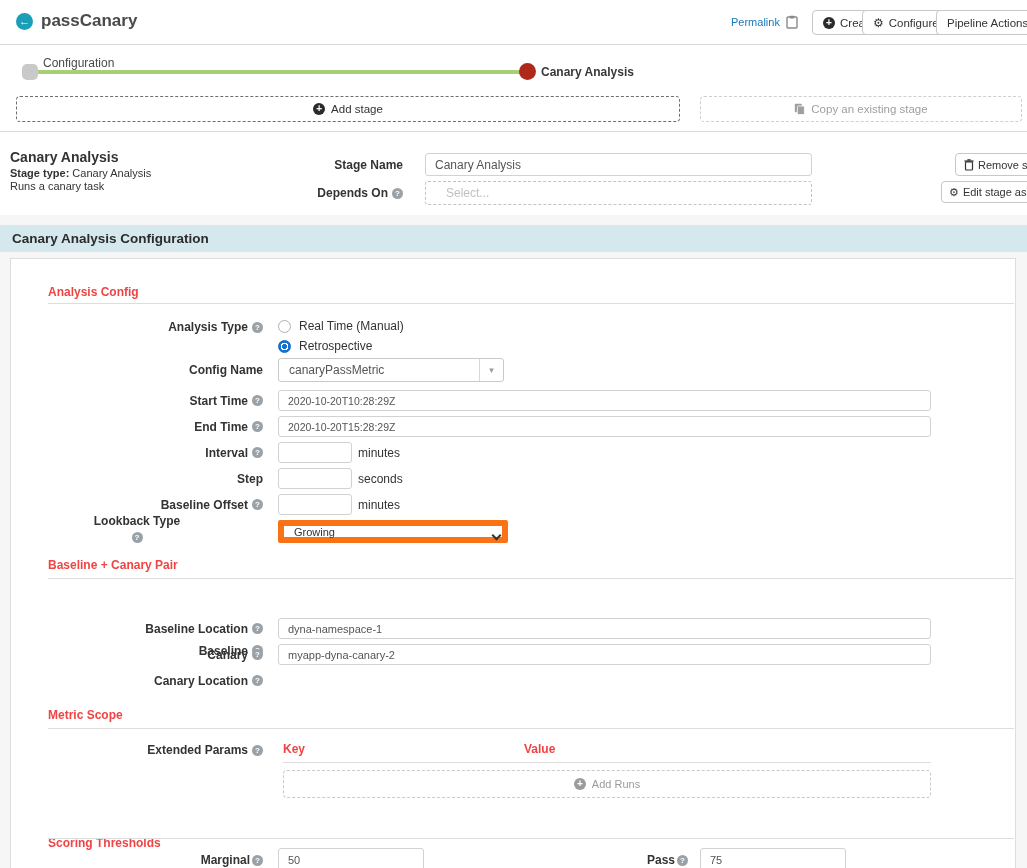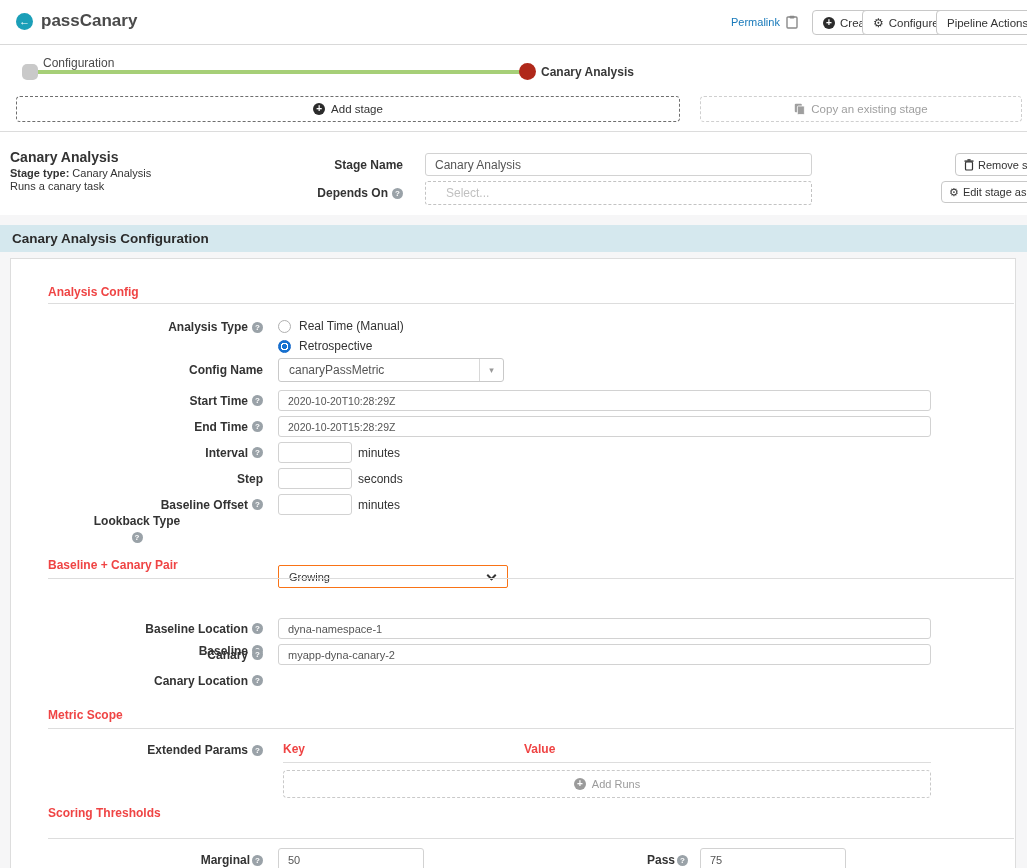--- a/index.html
+++ b/index.html
@@ -187,21 +187,21 @@
     <span>Baseline Offset</span>
     <span class="qicon">?</span>
   </div>
   <input class="inp" style="left: 267px; top: 235px; width: 74px; height: 21px;" value="">
   <span class="unit" style="left:347px;top:235px;height:21px;">minutes</span>
 
   <div class="lblcol" style="left:0;top:261px;width:252px;height:23px;flex-direction:column;">
     <span>Lookback Type</span>
     <span class="qicon">?</span>
   </div>
-  <div style="position:absolute;left:267px;top:261px;width:230px;height:23px;border:1px solid #f97316;border-radius:2px;background:#fff;display:flex;align-items:center;margin-top:45px;">
+  <div style="position:absolute;left:267px;top:261px;width:230px;height:23px;border:6px solid #f97316;border-radius:2px;background:#fff;display:flex;align-items:center;">
     <span style="padding:0 10px;font-size:11px;color:#333;">Growing</span>
     <span class="chevron" style="left:209px;top:6px;"></span>
   </div>
 
   <div class="sectionhead" style="left:37px;top:299px;">Baseline + Canary Pair</div>
   <div class="hr" style="left:37px;top:319px;width:966px;"></div>
 
   <div class="lblcol" style="left:0;top:333px;width:252px;height:21px;margin-top:48px;">
     <span>Baseline</span>
     <span class="qicon">?</span>
@@ -232,21 +232,21 @@
     <span class="qicon">?</span>
   </div>
   <span class="sectionhead" style="left:272px;top:483px;">Key</span>
   <span class="sectionhead" style="left:513px;top:483px;">Value</span>
   <div class="hr" style="left:272px;top:503px;width:648px;"></div>
   <div class="dashedbtn" style="left:272px;top:511px;width:648px;height:28px;border-color:#c9c9c9;color:#9b9b9b;font-size:11px;">
     <span class="pluscircle gray">+</span>
     <span>Add Runs</span>
   </div>
 
-  <div class="sectionhead" style="left:37px;top:547px;">Scoring Thresholds</div>
+  <div class="sectionhead" style="left:37px;top:577px;">Scoring Thresholds</div>
   <div class="hr" style="left:37px;top:579px;width:966px;"></div>
 
   <div class="lblcol" style="left:0;top:589px;width:252px;height:24px;gap:2px;">
     <span>Marginal</span>
     <span class="qicon">?</span>
   </div>
   <input class="inp" style="left: 267px; top: 589px; width: 146px; height: 24px;" value="50">
 
   <div class="lblcol" style="left:450px;top:589px;width:227px;height:24px;gap:2px;">
     <span>Pass</span>

